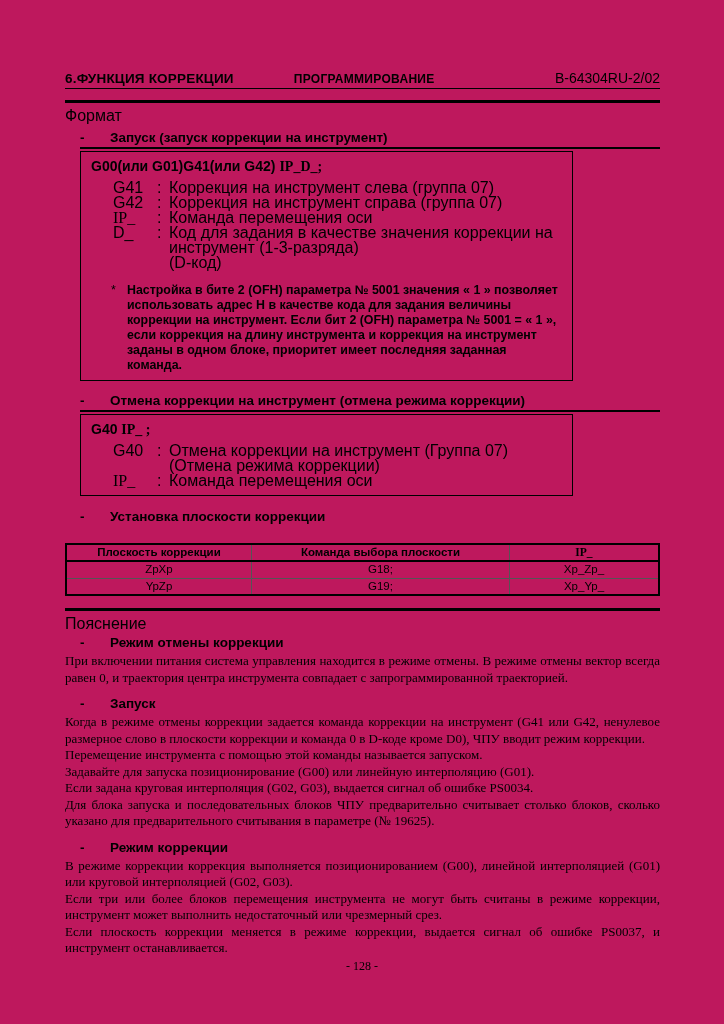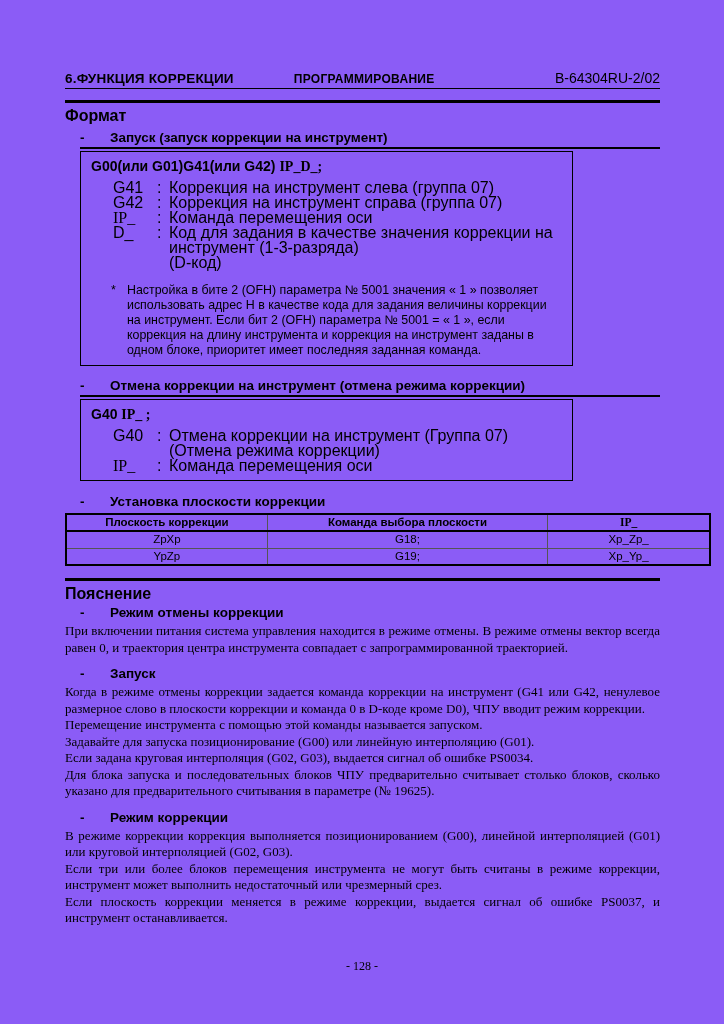--- a/index.html
+++ b/index.html
@@ -7,37 +7,37 @@
   body {
     width: 724px; height: 1024px;
     font-family: "Liberation Sans", sans-serif;
     color: #000;
     position: relative;
     overflow: hidden;
   }
   .page {
     position: absolute; inset: 0;
     padding: 70px 64px 0 65px;
-    background: #8b5cf6;
+    background: #be185d;
   }
 
   
   .runhead {
     display: flex; align-items: baseline;
     border-bottom: 1.5px solid #000;
     padding-bottom: 2px;
   }
   .runhead .chap { font-size: 13.5px; font-weight: bold; letter-spacing: .2px; }
   .runhead .part { font-size: 12px; font-weight: bold; letter-spacing: .3px; margin-left: 60px; }
   .runhead .doc  { font-size: 14px; margin-left: auto; }
 
   .thick-rule { height: 3px; background: #000; margin-top: 11px; }
 
   
-  .sec-title { font-size: 16px; font-weight: bold; margin-top: 3px; line-height: 19px; }
+  .sec-title { font-size: 16px; font-weight: normal; margin-top: 3px; line-height: 19px; }
 
   .subhead {
     display: flex; margin-left: 15px; margin-top: 5px;
     font-size: 13.5px; font-weight: bold; line-height: 16px;
   }
   .subhead .dash { width: 30px; }
   .subhead.ruled { border-bottom: 2px solid #000; padding-bottom: 1px; }
 
   
   .codebox {
@@ -49,25 +49,25 @@
   .serif, .codeline .serif { font-family: "Liberation Serif", serif; }
   .defs { }
   .defrow { display: flex; padding-left: 22px; font-size: 16px; line-height: 15px; }
   .defrow .term { width: 44px; flex: none; }
   .defrow .term.serif-term { font-family: "Liberation Serif", serif; }
   .defrow .colon { width: 12px; flex: none; }
   .defrow .desc { flex: 1; }
   .defrow .desc .desc2 { display: block; }
   .noterow { display: flex; padding-left: 20px; margin-top: 13px; font-size: 12.4px; line-height: 15px; }
   .noterow .marker { width: 16px; flex: none; }
-  .noterow .ntext { flex: 1; padding-right: 2px; }
+  .noterow .ntext { flex: 1; padding-right: 2px; font-weight: bold; }
 
   
   table.plane {
-    margin-top: 3px; width: 646px;
+    margin-top: 18px; width: 595px;
     border-collapse: collapse;
     border: 2px solid #000;
     font-size: 11.5px;
   }
   table.plane th, table.plane td {
     border: 1px solid #555;
     text-align: center; height: 17px; line-height: 15px;
     font-weight: normal; padding: 0 2px;
   }
   table.plane th { font-weight: bold; border-bottom: 2px solid #000; }

